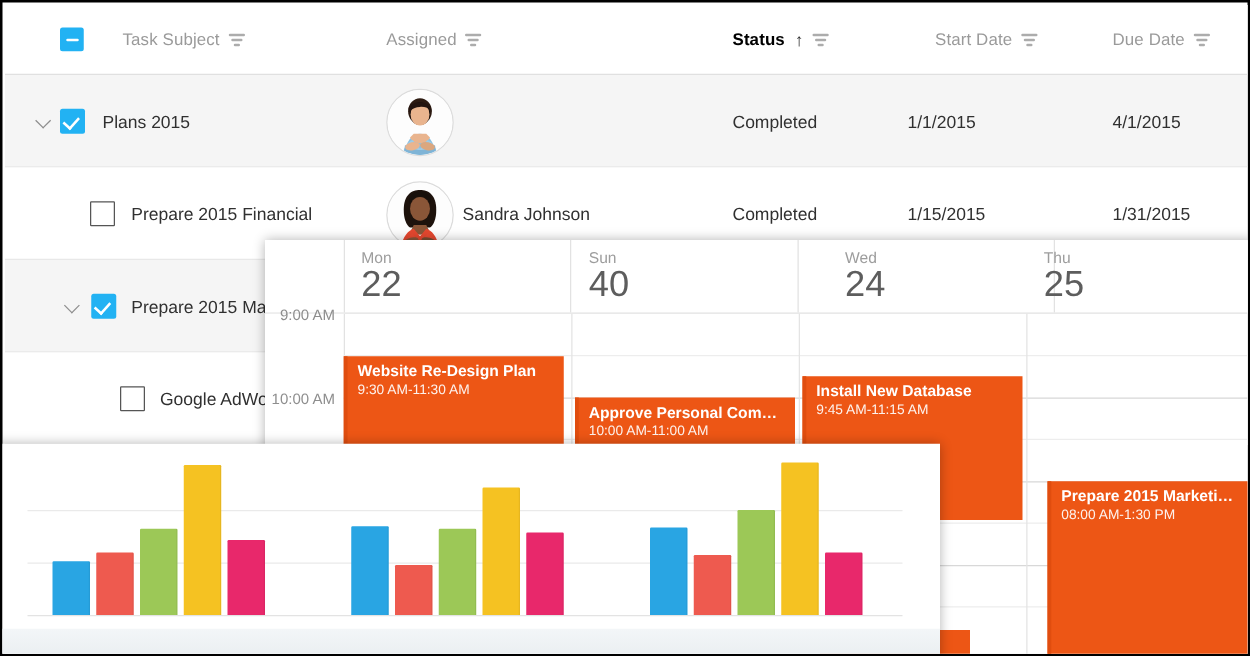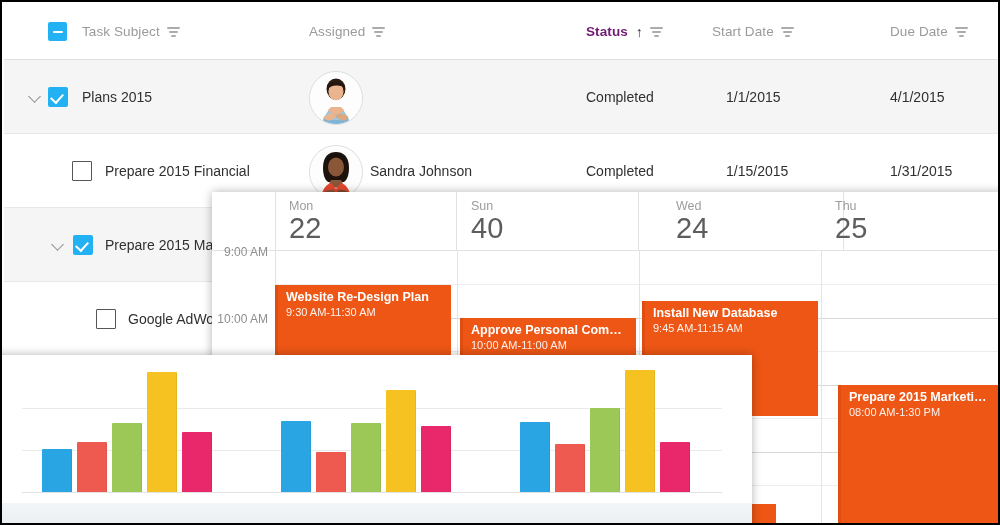--- a/index.html
+++ b/index.html
@@ -17,21 +17,21 @@
   
   #grid{position:absolute;left:2px;top:2px;width:996px;height:521px;background:#fff;}
   .grid-header{
     position:relative;height:55px;background:#fff;border-bottom:1px solid #e0e0e0;
   }
   .hcell{
     position:absolute;top:0;height:55px;display:flex;align-items:center;
     font-size:13.5px;color:#9a9a9a;letter-spacing:.1px;
   }
   .hcell .lbl{white-space:nowrap;}
-  .hcell.active .lbl{color:#701a75;font-weight:bold;}
+  .hcell.active .lbl{color:#000000;font-weight:bold;}
   .filter-ico{margin-left:7px;display:inline-block;width:13px;height:11px;position:relative;opacity:.85;}
   .filter-ico i{position:absolute;left:0;display:block;height:1.6px;background:#9e9e9e;border-radius:1px;}
   .filter-ico i:nth-child(1){top:1px;width:13px;}
   .filter-ico i:nth-child(2){top:5px;width:9px;left:2px;}
   .filter-ico i:nth-child(3){top:9px;width:5px;left:4px;}
   .sort-arrow{margin-left:8px;font-size:14px;color:#2b2b2b;line-height:1;}
 
   .selectall{
     position:absolute;left:44px;top:18px;width:19px;height:19px;border-radius:2px;
     background:#22b2f3;display:flex;align-items:center;justify-content:center;
@@ -104,21 +104,21 @@
 </head>
 <body>
 
 <div id="frame">
 
   <div id="grid">
 
     <div class="grid-header">
       <div class="selectall"></div>
 
-      <div class="hcell" style="left:78px;">
+      <div class="hcell" style="left:94px;">
         <span class="lbl">Task Subject</span>
         <span class="filter-ico">
             <i></i>
             <i></i>
             <i></i>
           </span>
       </div>
 
       <div class="hcell" style="left:305px;">
         <span class="lbl">Assigned</span>
@@ -132,21 +132,21 @@
       <div class="hcell active" style="left:582px;">
         <span class="lbl">Status</span>
         <span class="sort-arrow">↑</span>
         <span class="filter-ico">
             <i></i>
             <i></i>
             <i></i>
           </span>
       </div>
 
-      <div class="hcell" style="left:708px;">
+      <div class="hcell" style="left:744px;">
         <span class="lbl">Start Date</span>
         <span class="filter-ico">
             <i></i>
             <i></i>
             <i></i>
           </span>
       </div>
 
       <div class="hcell" style="left:886px;">
         <span class="lbl">Due Date</span>

